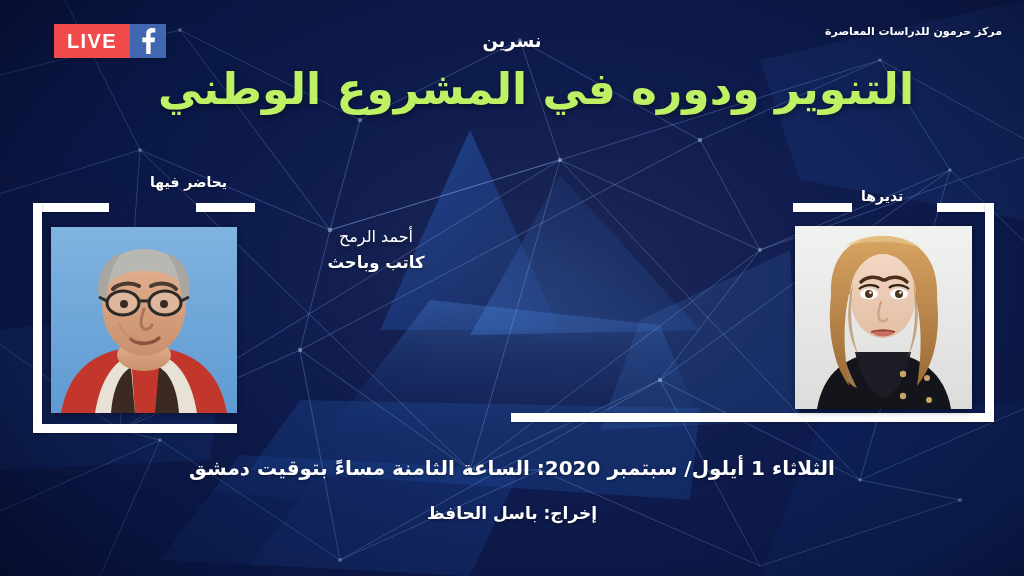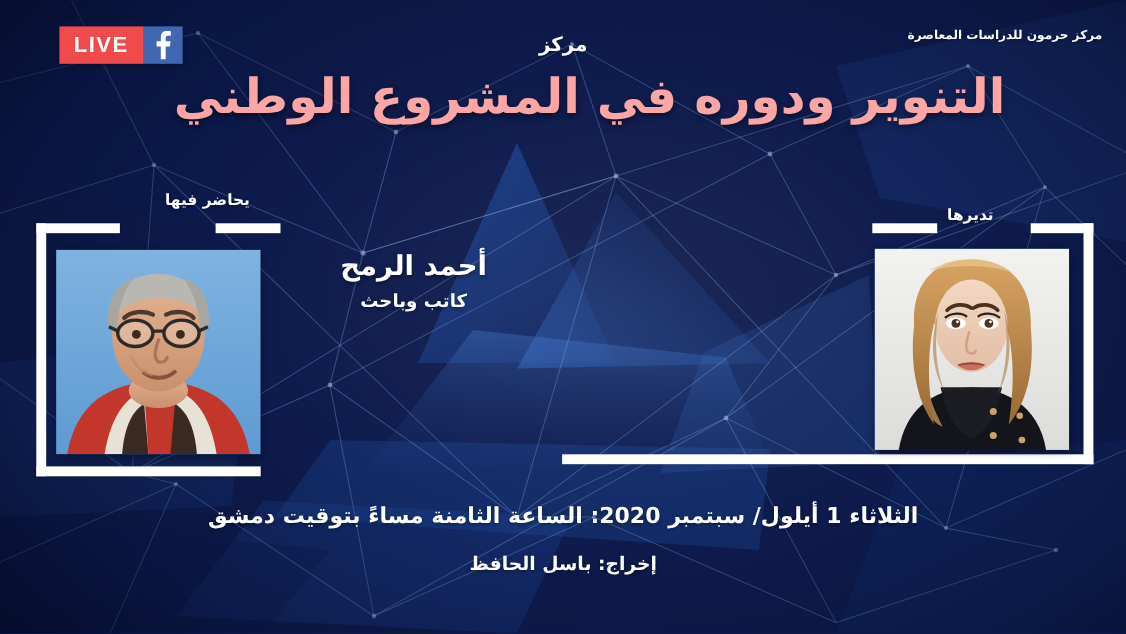--- a/index.html
+++ b/index.html
@@ -47,21 +47,21 @@
     text-shadow:0 1px 2px rgba(0,0,0,.35);
   }
 
   
   .kicker{
     position:absolute; top:30px; left:0; right:0; text-align:center;
     color:#fff; font-size:18px; font-weight:bold;
     text-shadow:0 1px 3px rgba(0,0,0,.4);
   }
   .title-1, .title-2{
-    position:absolute; left:0; right:0; text-align:center; color:#fca5a5;
+    position:absolute; left:0; right:0; text-align:center; color:#bef264;
     font-weight:bold; text-shadow:0 2px 6px rgba(0,0,0,.45);
     line-height:1.05;
     padding-left:48px;
   }
   .title-1{ top:66px; font-size:44px; letter-spacing:-0.5px; }
   .title-2{ top:124px; font-size:37px; letter-spacing:-0.5px; }
 
   
   .cap{
     position:absolute; color:#fff; font-size:14px; font-weight:bold;
@@ -90,21 +90,21 @@
     position:absolute; overflow:hidden; background:#2a4f86;
     box-shadow:0 2px 7px rgba(0,0,0,.42);
   }
   .photo-left { left:51px;  top:227px; width:186px; height:186px; }
   .photo-right{ left:795px; top:226px; width:177px; height:183px; }
   .photo svg{ display:block; }
 
   
   .person{ position:absolute; text-align:center; color:#fff; }
   .p-name{
-    font-size:25px; font-weight:bold; line-height:1.15;
+    font-size:16px; font-weight:normal; line-height:1.15;
     text-shadow:0 2px 4px rgba(0,0,0,.42);
   }
   .p-role{
     font-size:16.5px; font-weight:bold; line-height:1.28; margin-top:6px;
     text-shadow:0 1px 3px rgba(0,0,0,.38);
   }
   .speaker-text { left:256px; top:228px; width:240px; }
   .host-text    { left:545px; top:336px; width:250px; }
 
   
@@ -194,21 +194,21 @@
     <div class="fb-box">
       <svg class="fb-f" width="15" height="26" viewBox="0 0 15 26" aria-hidden="true">
         <path fill="#ffffff" d="M9.6 26V14.2h3.9l.6-4.6H9.6V6.7c0-1.3.4-2.2 2.3-2.2h2.4V.4C13.9.3 12.5 0 10.9 0 7.5 0 5.2 2.1 5.2 5.9v3.7H1.3v4.6h3.9V26h4.4z"></path>
       </svg>
     </div>
     <div class="live-box">LIVE</div>
   </div>
 
   <div class="org-name">مركز حرمون للدراسات المعاصرة</div>
 
-  <div class="kicker">مركز</div>
+  <div class="kicker">نسرين</div>
   <div class="title-1">التنوير ودوره في المشروع الوطني</div>
 
   <div class="cap cap-left">يحاضر فيها</div>
   <div class="cap cap-right">تديرها</div>
 
   <div class="bar l-top-a"></div>
   <div class="bar l-top-b"></div>
   <div class="bar l-left"></div>
   <div class="bar l-bottom"></div>
 

